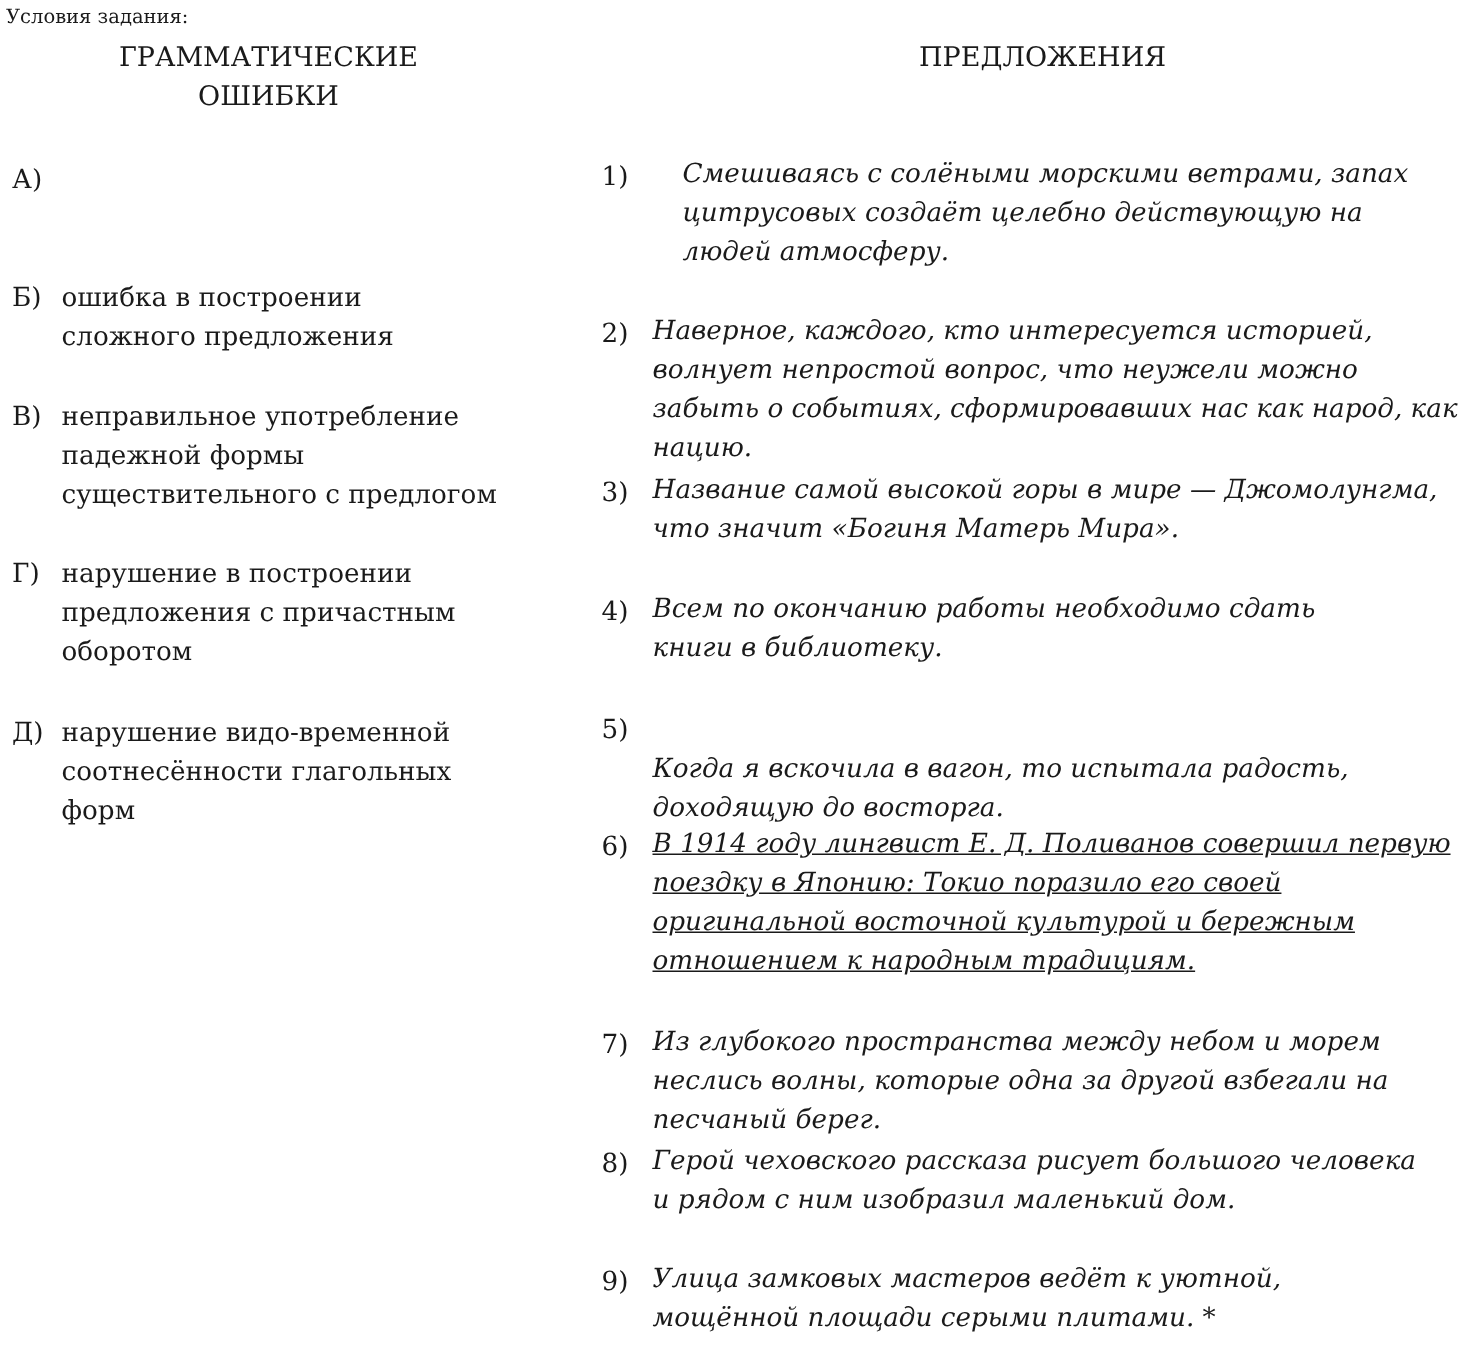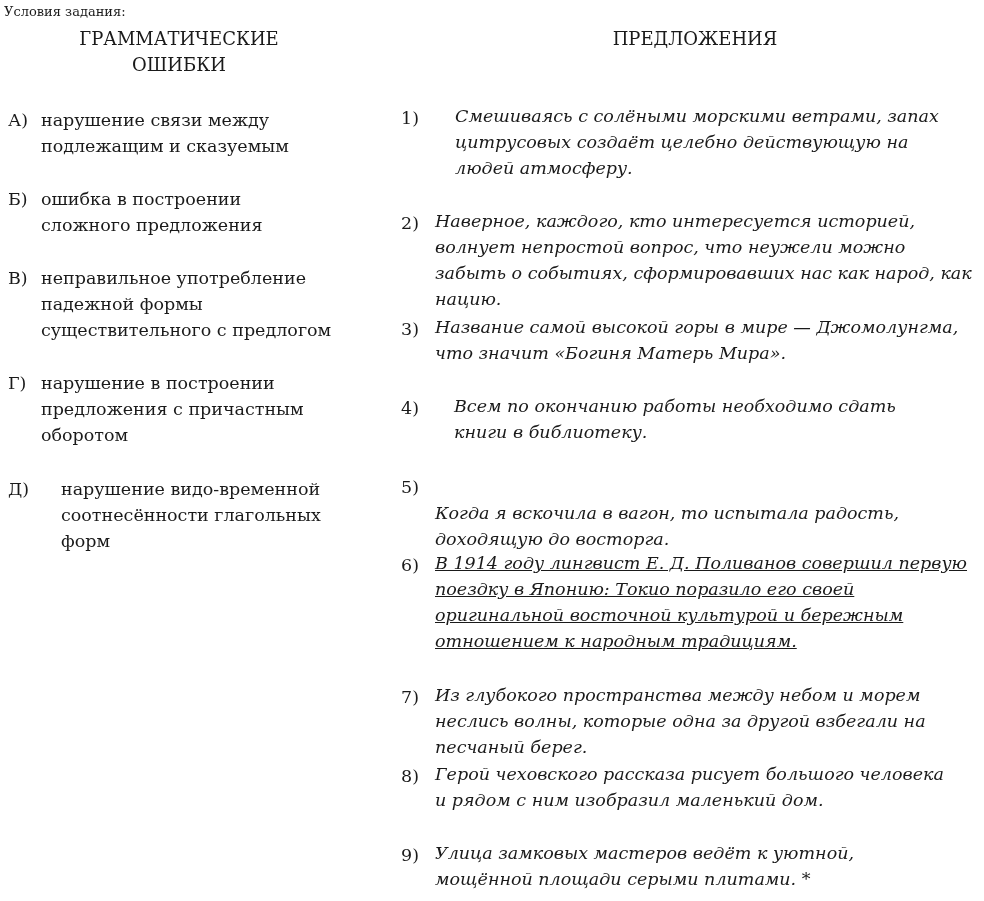--- a/index.html
+++ b/index.html
@@ -31,54 +31,53 @@
 </head>
 <body>
 
 <div class="task-title">Условия задания:</div>
 
 <div class="col-header hdr-left">ГРАММАТИЧЕСКИЕ ОШИБКИ</div>
 <div class="col-header hdr-right">ПРЕДЛОЖЕНИЯ</div>
 
 <div class="item left-item" style="top:107px;">
   <span class="marker">А)</span>
-  <span class="text" style="max-width:270px;">нарушение связи между подлежащим и сказуемым</span>
 </div>
 <div class="item left-item" style="top:186px;">
   <span class="marker">Б)</span>
   <span class="text" style="max-width:240px;">ошибка в построении сложного предложения</span>
 </div>
 <div class="item left-item" style="top:265px;">
   <span class="marker">В)</span>
   <span class="text" style="max-width:310px;">неправильное употребление падежной формы существительного с предлогом</span>
 </div>
 <div class="item left-item" style="top:370px;">
   <span class="marker">Г)</span>
   <span class="text" style="max-width:280px;">нарушение в построении предложения с причастным оборотом</span>
 </div>
 <div class="item left-item" style="top:476px;">
   <span class="marker">Д)</span>
-  <span class="text" style="max-width:280px;margin-left:20px;">нарушение видо-временной соотнесённости глагольных форм</span>
+  <span class="text" style="max-width:280px;">нарушение видо-временной соотнесённости глагольных форм</span>
 </div>
 
 <div class="item right-item" style="top:103px;">
   <span class="marker">1)</span>
   <span class="text" style="max-width:500px;margin-left:20px;">Смешиваясь с солёными морскими ветрами, запах цитрусовых создаёт целебно действующую на людей атмосферу.</span>
 </div>
 <div class="item right-item" style="top:208px;">
   <span class="marker">2)</span>
   <span class="text" style="max-width:545px;">Наверное, каждого, кто интересуется историей, волнует непростой вопрос, что неужели можно забыть о событиях, сформировавших нас как народ, как нацию.</span>
 </div>
 <div class="item right-item" style="top:314px;">
   <span class="marker">3)</span>
   <span class="text" style="max-width:548px;">Название самой высокой горы в мире — Джомолунгма, что значит «Богиня Матерь Мира».</span>
 </div>
 <div class="item right-item" style="top:393px;">
   <span class="marker">4)</span>
-  <span class="text" style="max-width:500px;margin-left:19px;">Всем по окончанию работы необходимо сдать книги в библиотеку.</span>
+  <span class="text" style="max-width:500px;">Всем по окончанию работы необходимо сдать книги в библиотеку.</span>
 </div>
 <div class="item right-item" style="top:472px;">
   <span class="marker">5)</span>
   <span class="text" style="max-width:470px;margin-top:28px;">Когда я вскочила в вагон, то испытала радость, доходящую до восторга.</span>
 </div>
 <div class="item right-item" style="top:550px;">
   <span class="marker">6)</span>
   <span class="text" style="max-width:545px;text-decoration:underline;">В 1914 году лингвист Е. Д. Поливанов совершил первую поездку в Японию: Токио поразило его своей оригинальной восточной культурой и бережным отношением к народным традициям.</span>
 </div>
 <div class="item right-item" style="top:682px;">

